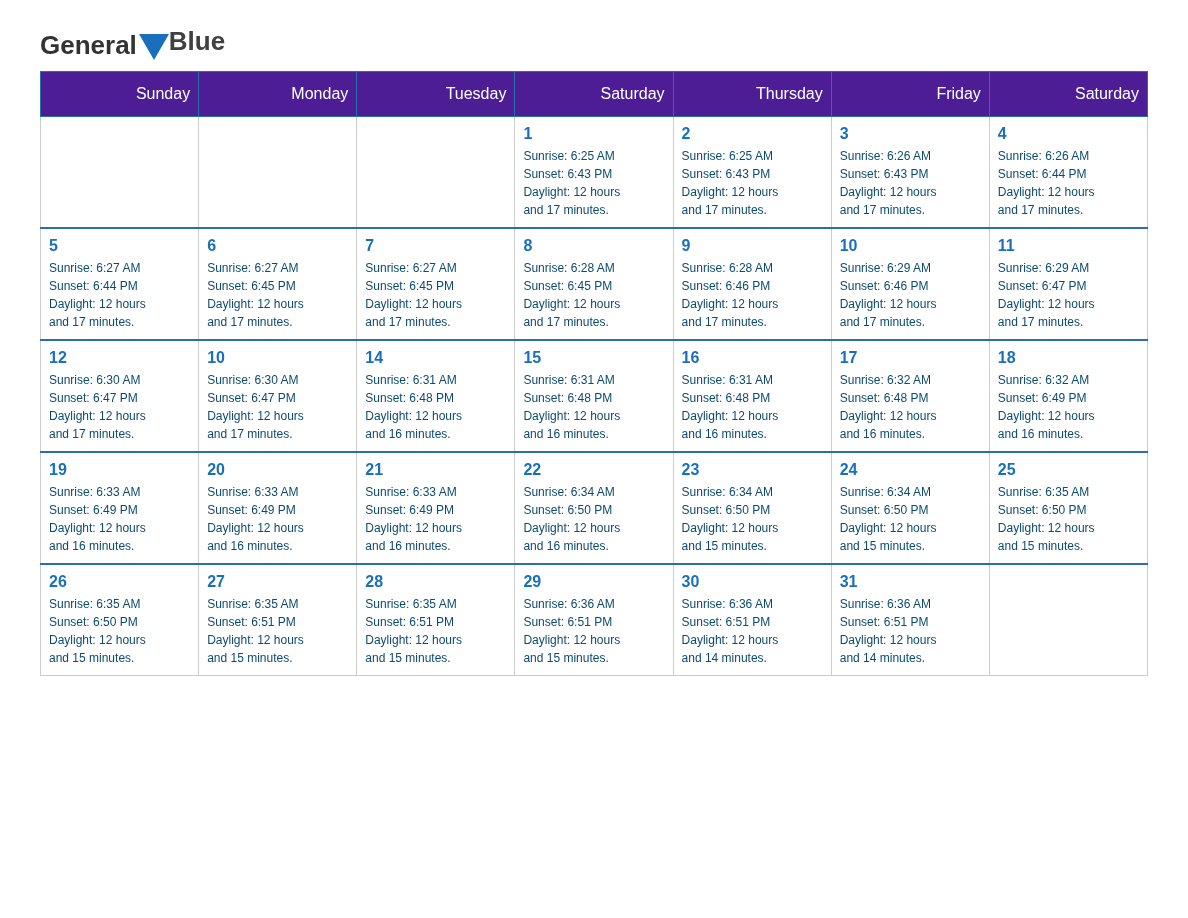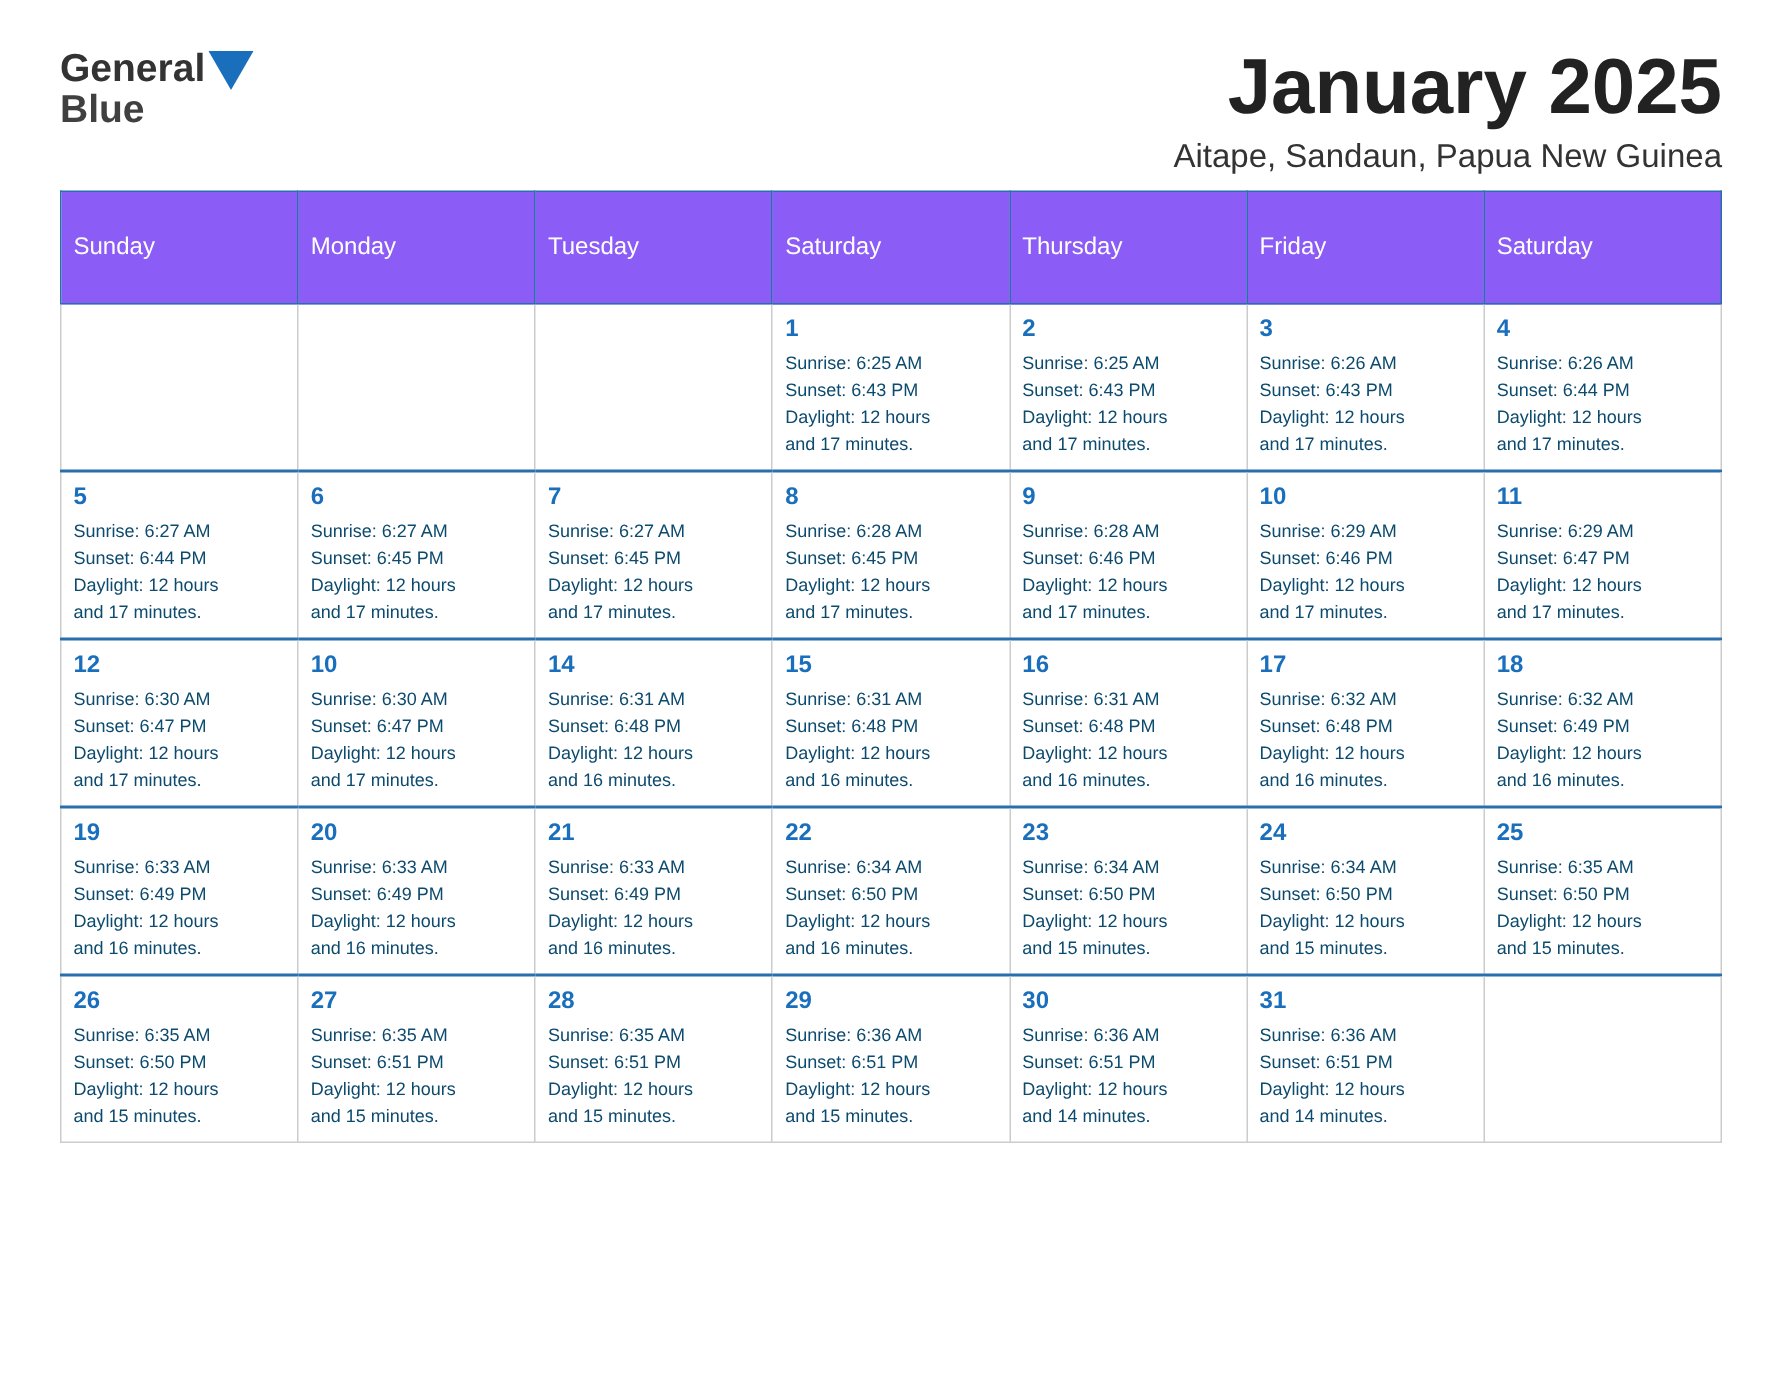--- a/index.html
+++ b/index.html
@@ -44,24 +44,24 @@
       font-size: 22px;
       color: #333;
       margin-top: 4px;
     }
     .calendar {
       width: 100%;
       border-collapse: collapse;
       margin-top: 10px;
     }
     .calendar th {
-      background-color: #8b5cf6;
+      background-color: #4c1d95;
       color: #fff;
-      padding: 28px 8px;
-      text-align: left;
+      padding: 13px 8px;
+      text-align: right;
       font-size: 16px;
       font-weight: normal;
       border: 1px solid #2a6fad;
     }
     .calendar td {
       vertical-align: top;
       padding: 8px;
       border: 1px solid #ccc;
       width: 14.28%;
       min-height: 110px;
@@ -83,33 +83,29 @@
     }
     .week-row td {
       border-top: 2px solid #2a6fad;
     }
   </style>
 </head>
 <body>
 
 <div class="header">
   <div class="logo">
-    <div style="display:flex; flex-direction:column; align-items:flex-start;">
+    <div style="display:flex; flex-direction:row; align-items:flex-start;">
       <div style="display:flex; align-items:center;">
         <span class="logo-text-general">General</span>
         <svg width="30" height="26" viewBox="0 0 30 26" style="margin-left:2px; margin-top:2px;">
           <polygon points="0,0 30,0 15,26" fill="#1a6fbd"></polygon>
         </svg>
       </div>
       <span class="logo-text-blue" style="margin-top:-4px;">Blue</span>
     </div>
-  </div>
-  <div class="title-block">
-    <div class="month-title">January 2025</div>
-    <div class="location-title">Aitape, Sandaun, Papua New Guinea</div>
   </div>
 </div>
 
 <table class="calendar">
   <thead>
     <tr>
     <th>Sunday</th>
         <th>Monday</th>
         <th>Tuesday</th>
         <th>Saturday</th>

